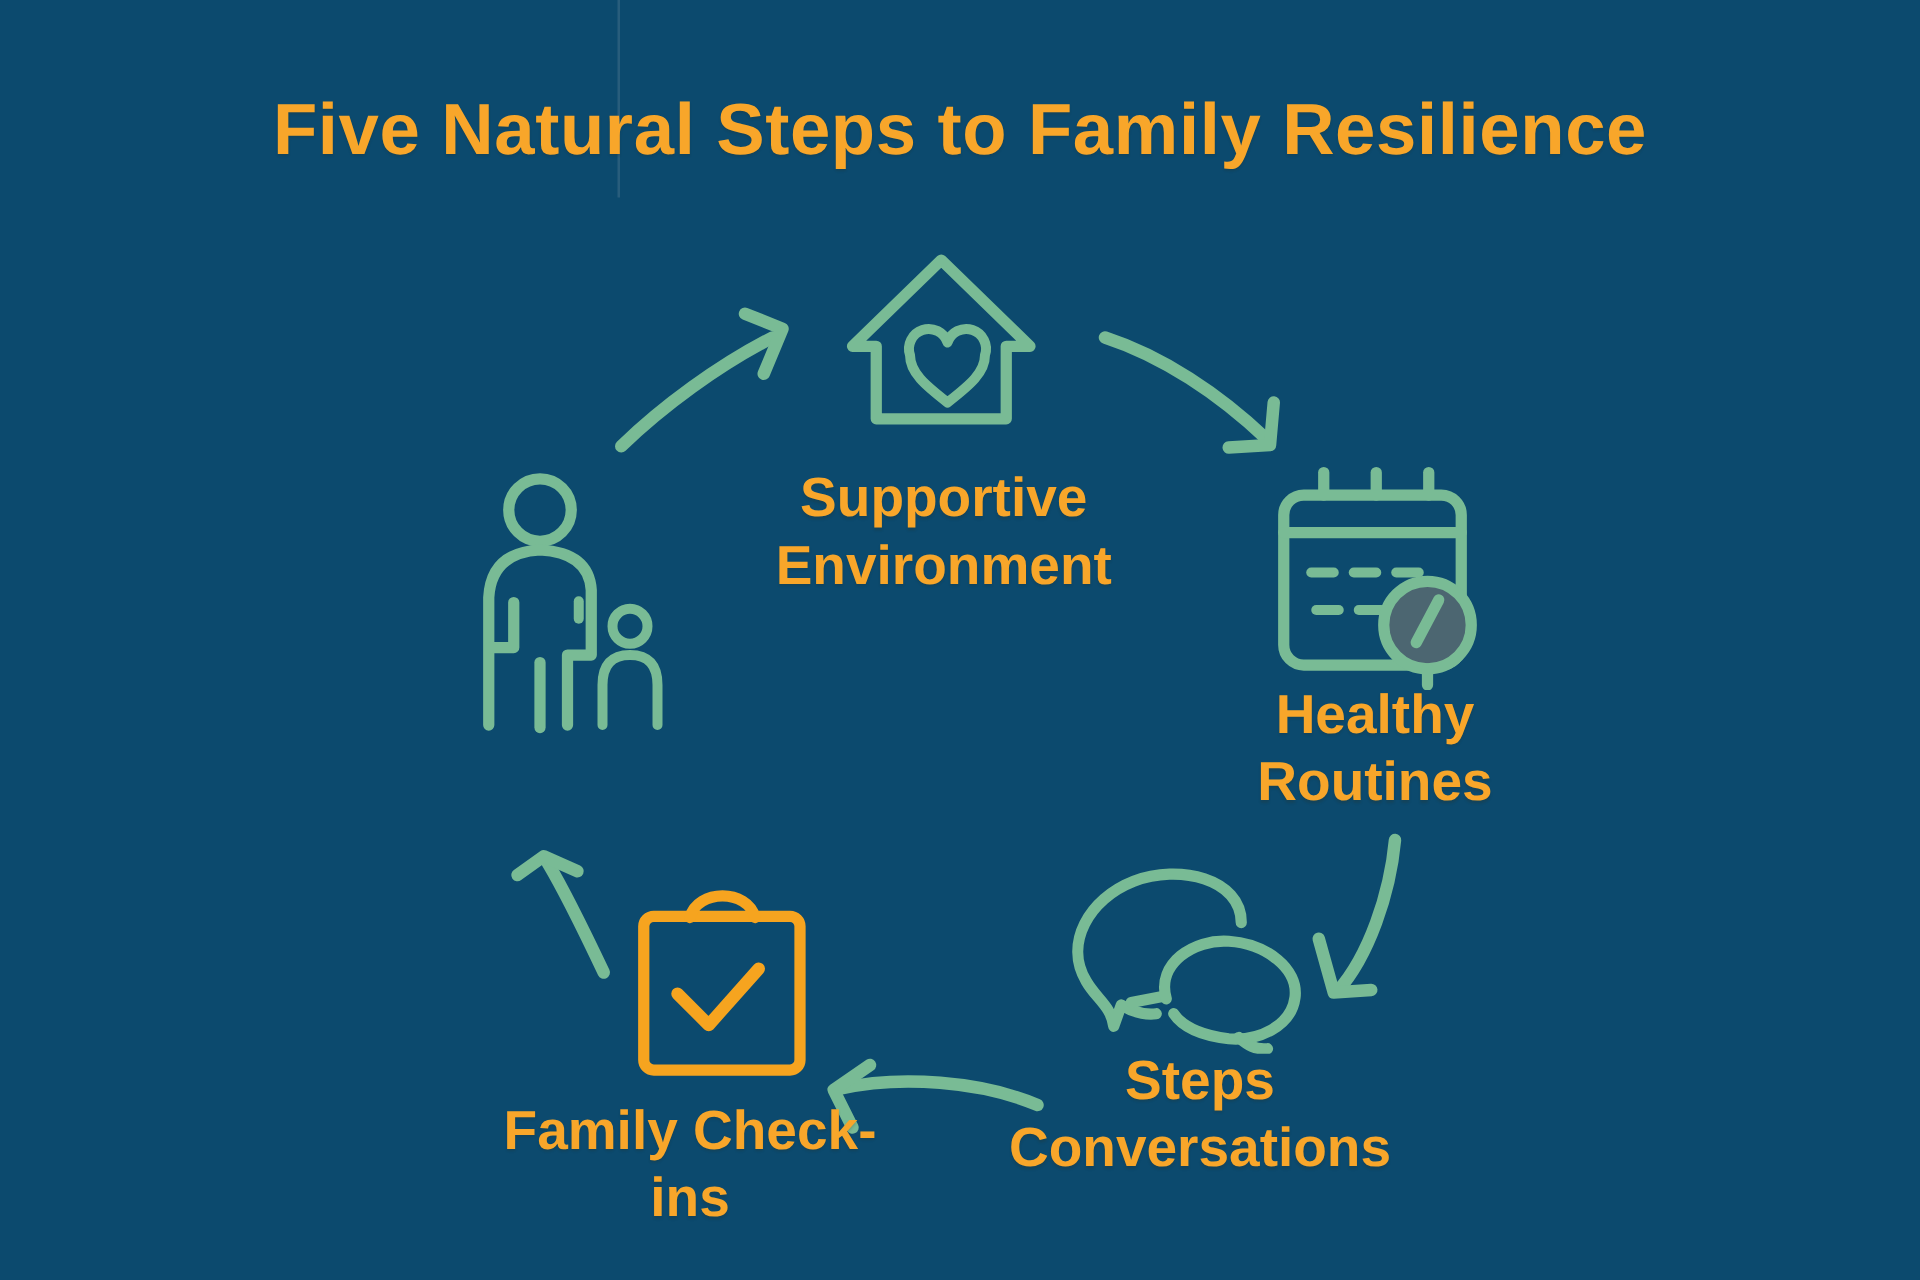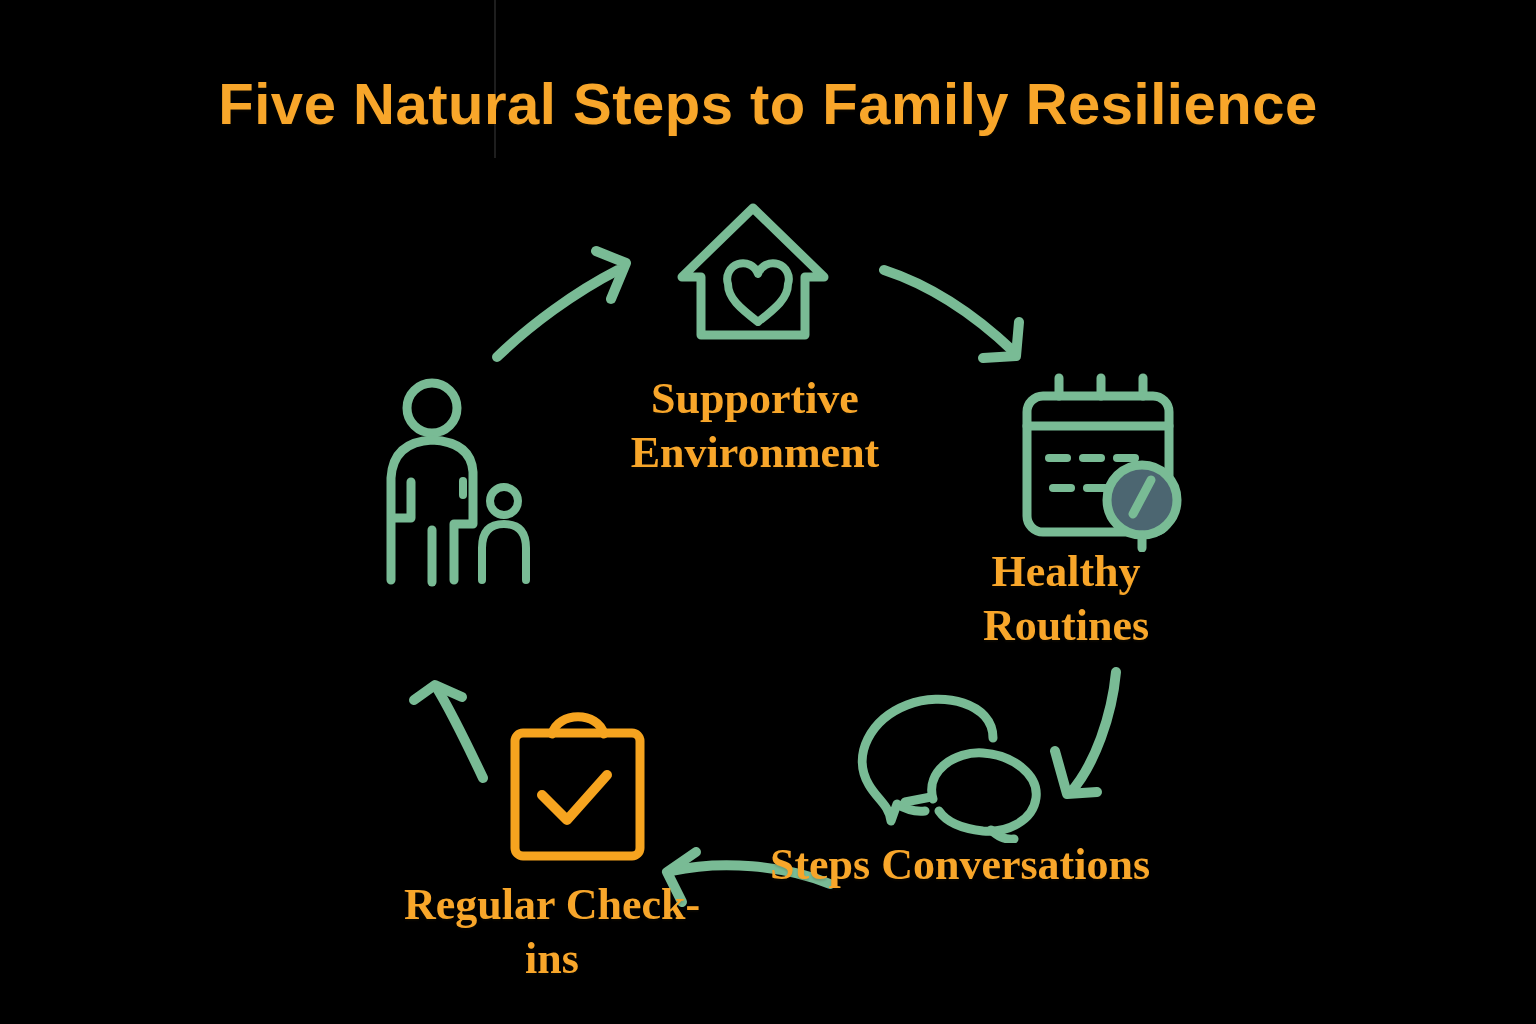--- a/index.html
+++ b/index.html
@@ -1,19 +1,19 @@
 <!DOCTYPE html>
 <html><head>
 <meta charset="utf-8">
 <style>
   html,body{margin:0;padding:0;background:#4C6671;}
   .canvas{
     position:relative;
     width:1536px;height:1024px;
-    background:#000000;
+    background:#0c4a6e;
     overflow:hidden;
     font-family:"Liberation Sans", sans-serif;
   }
   .faint-line{
     position:absolute;left:494px;top:0;width:2px;height:158px;
     background:rgba(210,215,215,0.14);
   }
   .title{
     position:absolute;left:0;top:70px;width:1536px;margin:0;
     text-align:center;
@@ -21,24 +21,23 @@
     color:#F8A62A;
     text-shadow:0 2px 2px rgba(50,40,10,0.18);
   }
   .step-label{
     position:absolute;
     color:#F8A62A;
     font-weight:bold;
     font-size:44px;line-height:1.22;
     text-align:center;
     text-shadow:0 2px 2px rgba(50,40,10,0.18);
-    font-family:Liberation Serif, serif;
   }
   .lbl-supportive{left:575px;top:372px;width:360px;}
-  .lbl-healthy{left:916px;top:545px;width:300px;}
+  .lbl-healthy{left:950px;top:545px;width:300px;}
   .lbl-open{left:760px;top:838px;width:400px;}
   .lbl-checkins{left:387px;top:878px;width:330px;}
   .lbl-checturs{left:250px;top:602px;width:420px;}
   .icon{position:absolute;}
   .icon path,.icon circle,.icon rect,.icon line{vector-effect:none;}
   .g-stroke{stroke:#79BB95;fill:none;stroke-linecap:round;stroke-linejoin:round;}
   .o-stroke{stroke:#F6A41F;fill:none;stroke-linecap:round;stroke-linejoin:round;}
   .arrows{position:absolute;left:0;top:0;}
 </style>
 </head>
@@ -114,21 +113,21 @@
   </svg>
   <div class="step-label lbl-open">Steps Conversations</div>
 
   <svg class="icon" style="left:505px;top:703px;" width="145" height="165" viewBox="0 0 145 165">
     <g class="o-stroke" stroke-width="9">
       <rect x="10" y="30" width="125" height="123" rx="8"></rect>
       <path d="M47,31 C53,8 93,8 99,31"></path>
       <path d="M37,92 L62,117 L102,72" stroke-width="10"></path>
     </g>
   </svg>
-  <div class="step-label lbl-checkins">Regular Check-ins</div>
+  <div class="step-label lbl-checkins">Family Check-ins</div>
 
   <svg class="icon" style="left:375px;top:378px;" width="160" height="210" viewBox="0 0 160 210">
     <g class="g-stroke" stroke-width="9">
       <circle cx="57" cy="30" r="25"></circle>
       <path d="M16,202 V100 Q18,64 57,62 Q96,64 98,94 V146 H79 V202"></path>
       <path d="M36,104 V140 H17"></path>
       <path d="M57,152 V204"></path>
       <path d="M88,103 V117" stroke-width="8"></path>
       <circle cx="129" cy="123" r="14" stroke-width="8"></circle>
       <path d="M107,202 V170 Q107,146 129,146 Q151,146 151,170 V202" stroke-width="8"></path>

